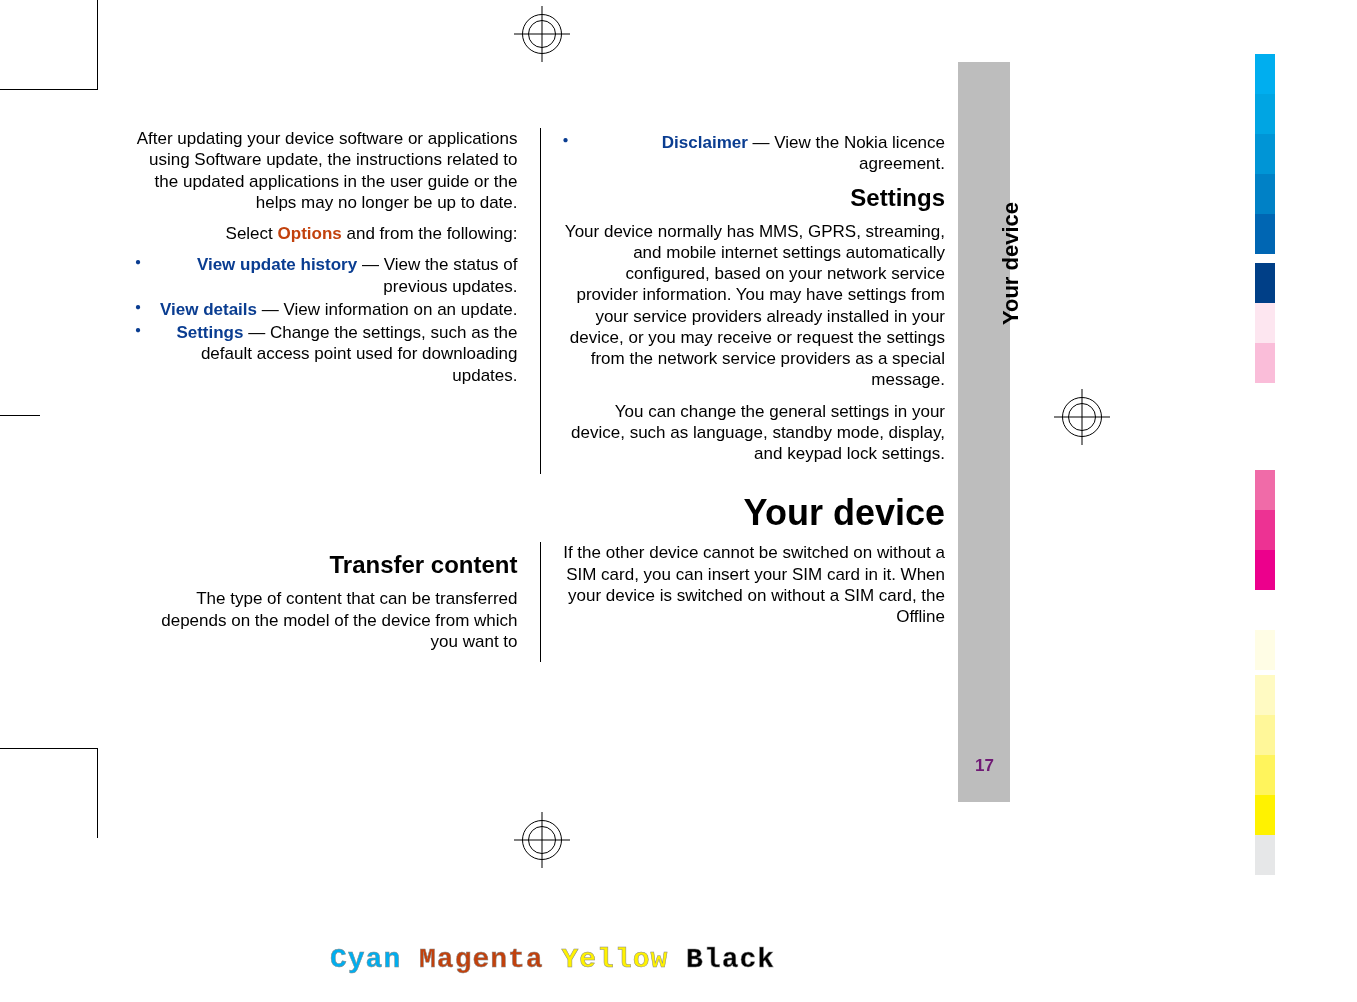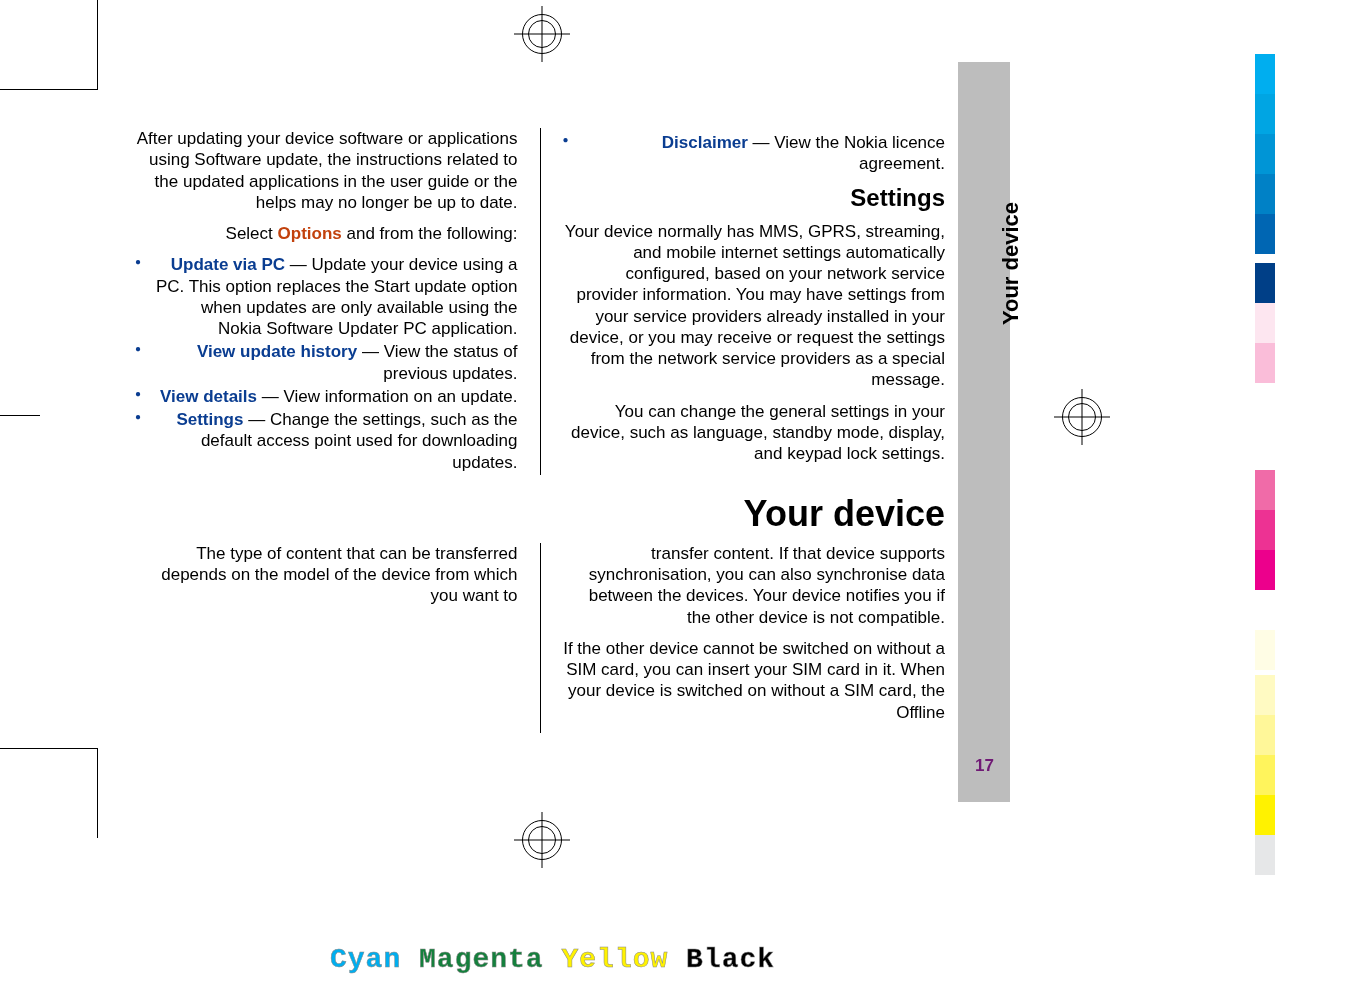--- a/index.html
+++ b/index.html
@@ -80,21 +80,21 @@
   .cmyk {
     position:absolute;
     left: 330px;
     top: 944px;
     font-family: "Courier New", monospace;
     font-size: 28px;
     font-weight: bold;
     letter-spacing: 1px;
   }
   .cmyk .c { color:#00aeef; }
-  .cmyk .m { color:#15803d; }
+  .cmyk .m { color:#c2410c; }
   .cmyk .y { color:#fff200; }
   .cmyk .k { color:#000; }
   .cmyk span { position:relative; }
   .cmyk span.outline { -webkit-text-stroke: 0.5px #888; }
 </style>
 </head>
 <body>
 
 <div class="crop-tl"></div>
 <div class="crop-bl"></div>
@@ -120,46 +120,45 @@
 </div>
 
 <div class="content">
   <div class="row1">
     <div class="col">
       <p class="para">After updating your device software or applications using Software update, the instructions related to the updated applications in the user guide or the helps may no longer be up to date.</p>
       <p class="para">
         <span>Select </span><span class="opt-gray">Options</span><span> and from the following:</span>
       </p>
       <ul class="opts">
-        <li><span class="opt-name">Update via PC</span><span> — Update your device using a PC. This option replaces the Start update option when updates are only available using the Nokia Software Updater PC application.</span></li>
         <li><span class="opt-name">View update history</span><span> — View the status of previous updates.</span></li>
         <li><span class="opt-name">View details</span><span> — View information on an update.</span></li>
         <li><span class="opt-name">Settings</span><span> — Change the settings, such as the default access point used for downloading updates.</span></li>
       </ul>
     </div>
     <div class="divider"></div>
     <div class="col">
       <ul class="opts">
         <li><span class="opt-name">Disclaimer</span><span> — View the Nokia licence agreement.</span></li>
       </ul>
       <h2 class="sub">Settings</h2>
       <p class="para">Your device normally has MMS, GPRS, streaming, and mobile internet settings automatically configured, based on your network service provider information. You may have settings from your service providers already installed in your device, or you may receive or request the settings from the network service providers as a special message.</p>
       <p class="para">You can change the general settings in your device, such as language, standby mode, display, and keypad lock settings.</p>
     </div>
   </div>
 
   <h1 class="section">Your device</h1>
 
   <div class="row2">
     <div class="col">
+      <h2 class="sub">Transfer content</h2>
       <p class="para">The type of content that can be transferred depends on the model of the device from which you want to</p>
     </div>
     <div class="divider"></div>
     <div class="col">
-      <p class="para">transfer content. If that device supports synchronisation, you can also synchronise data between the devices. Your device notifies you if the other device is not compatible.</p>
       <p class="para">If the other device cannot be switched on without a SIM card, you can insert your SIM card in it. When your device is switched on without a SIM card, the Offline</p>
     </div>
   </div>
 </div>
 
 <div class="tab">
   <div class="tab-label">Your device</div>
   <div class="page-num">17</div>
 </div>
 

